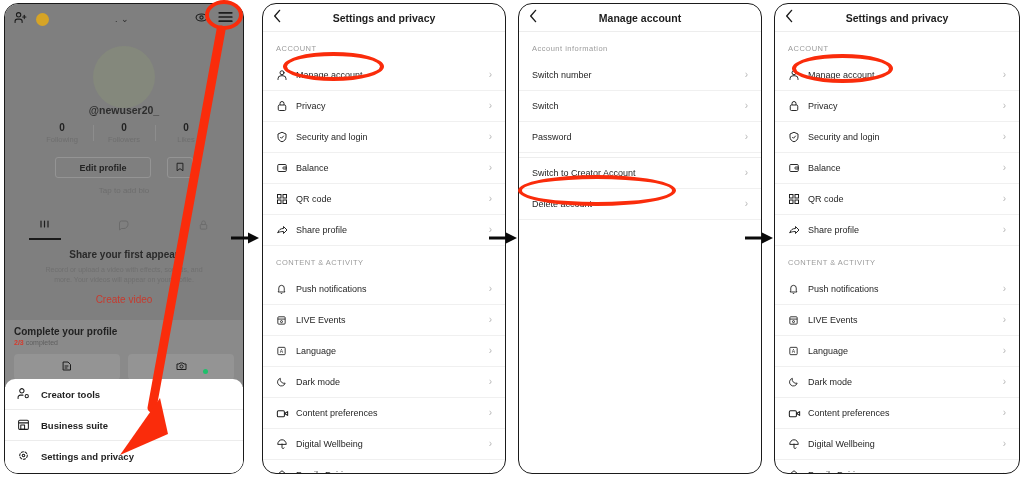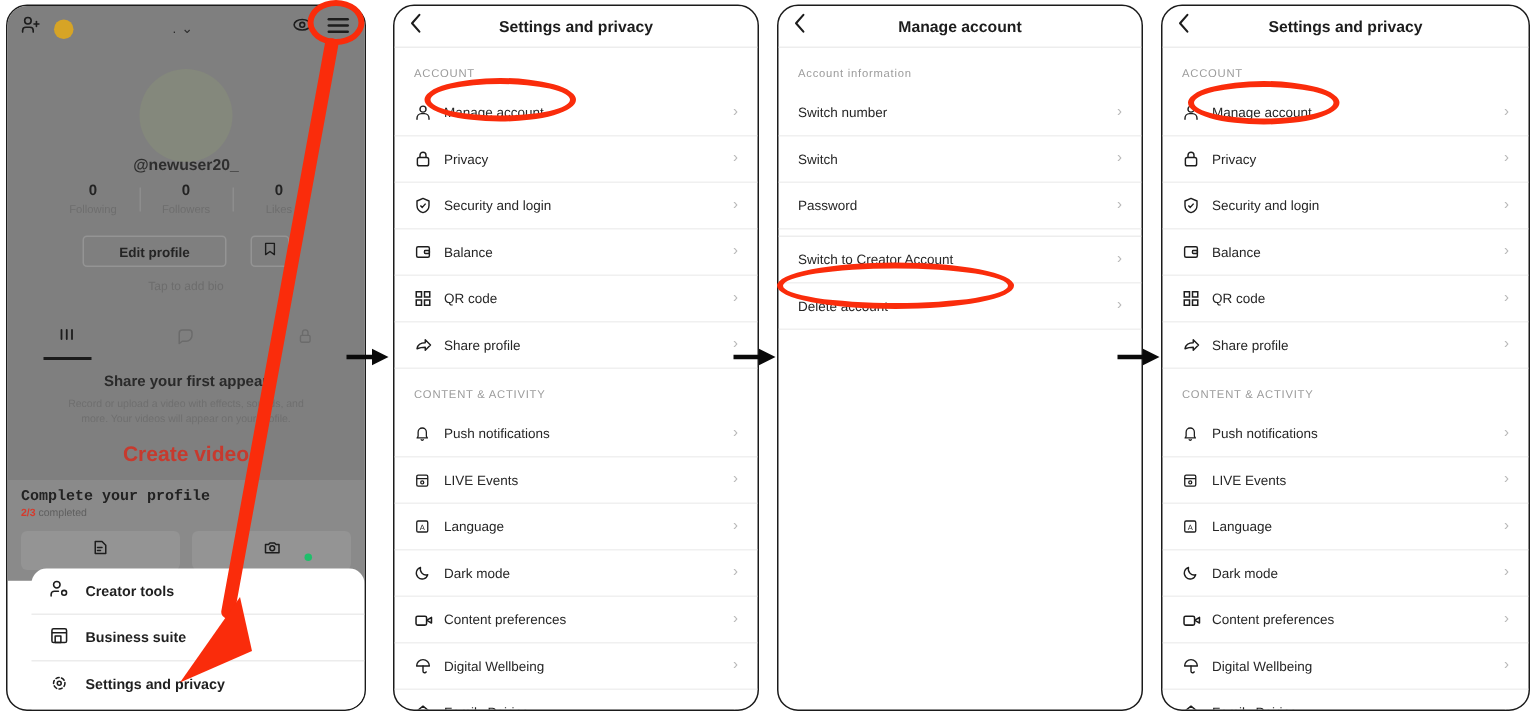--- a/index.html
+++ b/index.html
@@ -90,41 +90,41 @@
     content: ""; position: absolute; bottom: 0; left: 50%; transform: translateX(-50%);
     width: 32px; height: 2px; background: #1a1a1a;
   }
 
   .empty-block { position: absolute; left: 0; right: 0; top: 245px; text-align: center; }
   .empty-title { font-size: 10px; font-weight: bold; color: #2a2a2a; }
   .empty-desc {
     font-size: 7px; color: #6f6f6f; line-height: 1.45;
     margin: 5px auto 0; width: 170px;
   }
-  .empty-cta { font-size: 14px; font-weight: bold; color: #c73a2e; margin-top: 9px; }
+  .empty-cta { font-size: 10px; font-weight: normal; color: #c73a2e; margin-top: 9px; }
 
   .complete-sec {
     position: absolute; left: 0; right: 0; top: 316px; height: 67px;
     background: #8a8a8a;
   }
-  .complete-title { font-size: 10px; font-weight: bold; color: #222; padding: 6px 12px 0 9px; font-family: Liberation Mono, monospace; }
+  .complete-title { font-size: 10px; font-weight: bold; color: #222; padding: 6px 12px 0 9px; }
   .complete-sub { font-size: 7px; color: #5f5f5f; padding: 2px 0 0 9px; }
   .complete-sub b { color: #d63a2c; }
   .cards-row { display: flex; gap: 8px; padding: 8px 9px 0; }
   .ccard {
     flex: 1; height: 26px; background: #949494; border-radius: 4px;
     display: flex; align-items: center; justify-content: center; position: relative;
   }
   .dot-green {
     position: absolute; width: 5px; height: 5px; border-radius: 50%;
     background: #1fbf6b; right: 26px; bottom: 6px;
   }
 
   .sheet {
-    position: absolute; left: 16px; right: 0; bottom: 0; height: 94px;
+    position: absolute; left: 0; right: 0; bottom: 0; height: 94px;
     background: #ffffff; border-top-left-radius: 10px; border-top-right-radius: 10px;
   }
   .sheet-item {
     height: 31px; display: flex; align-items: center; gap: 11px; padding: 0 12px;
     border-bottom: 1px solid #ececec;
     font-size: 9.5px; font-weight: bold; color: #1f1f1f;
   }
   .sheet-item:last-child { border-bottom: none; }
 
   

